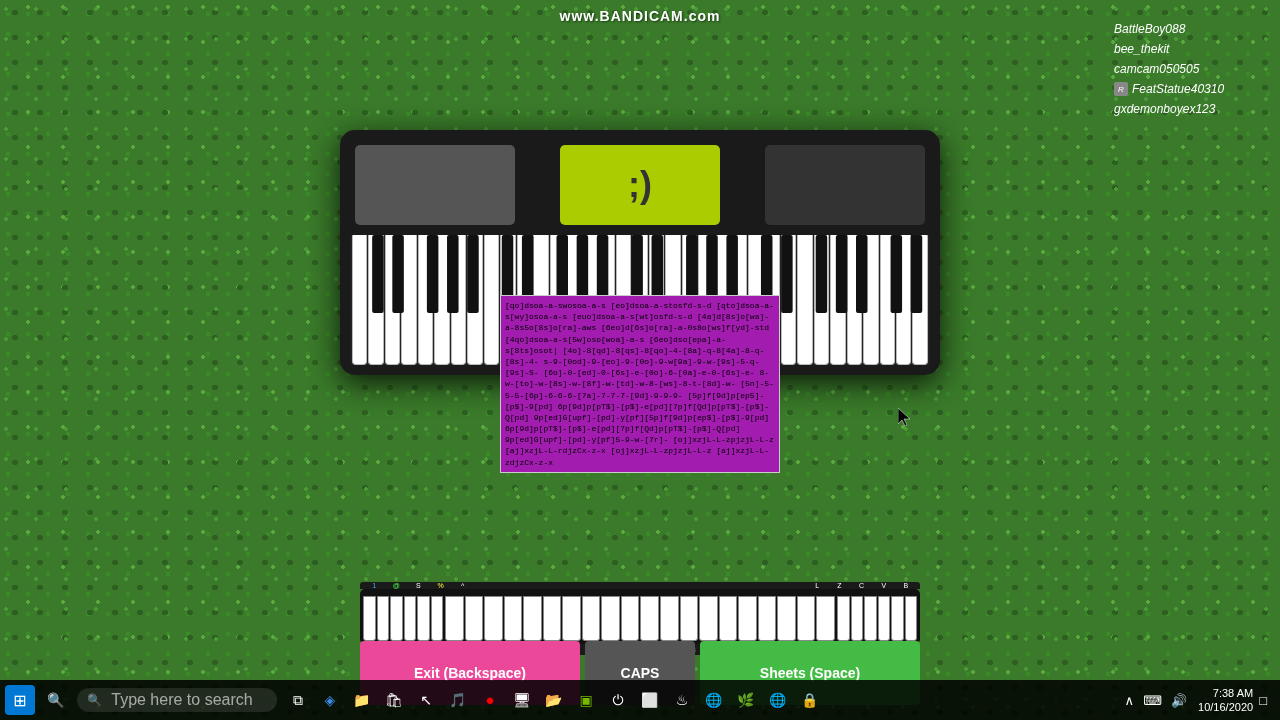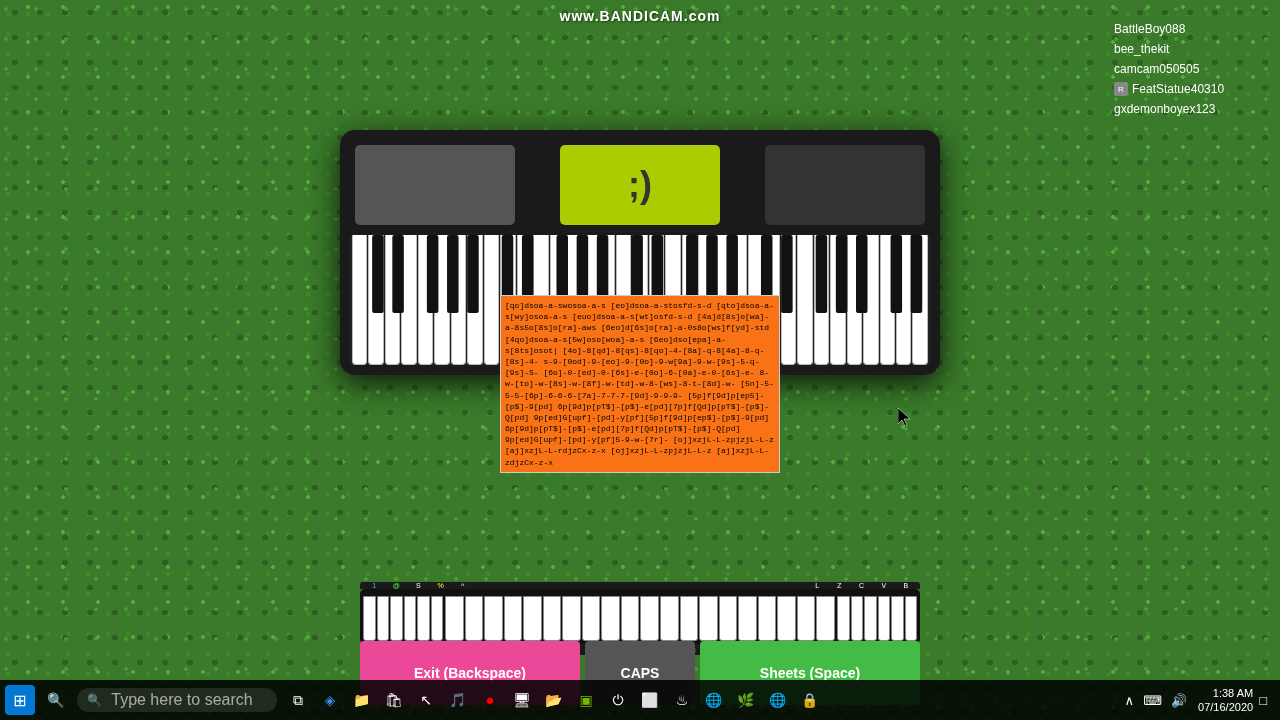--- a/index.html
+++ b/index.html
@@ -49,20 +49,21 @@
       z-index: 100;
       color: white;
       font-size: 12px;
     }
     .chat-user {
       padding: 2px 4px;
       margin-bottom: 2px;
       display: flex;
       align-items: center;
       gap: 4px;
+      font-style: italic;
     }
     .chat-icon {
       width: 14px;
       height: 14px;
       background: #888;
       border-radius: 2px;
       flex-shrink: 0;
       display: inline-flex;
       align-items: center;
       justify-content: center;
@@ -121,21 +122,21 @@
       border-radius: 5px;
     }
 
     
     #sheet-area {
       position: absolute;
       top: 295px;
       left: 50%;
       transform: translateX(-50%);
       width: 280px;
-      background: #f97316;
+      background: #a21caf;
       border: 1px solid #ccc;
       z-index: 50;
       font-size: 8px;
       font-family: 'Courier New', monospace;
       padding: 4px;
       max-height: 250px;
       overflow-y: auto;
       line-height: 1.4;
       color: #000;
     }
@@ -608,18 +609,18 @@
   <div class="taskbar-icon">🌐</div>
   <div class="taskbar-icon">🌿</div>
   <div class="taskbar-icon">🌐</div>
   <div class="taskbar-icon">🔒</div>
 
   <div id="taskbar-right">
     <span class="tb-right-icon">∧</span>
     <span class="tb-right-icon">⌨</span>
     <span class="tb-right-icon">🔊</span>
     <div id="clock">
-      <div>1:38 AM</div>
-      <div>07/16/2020</div>
+      <div>7:38 AM</div>
+      <div>10/16/2020</div>
     </div>
     <span class="tb-right-icon">□</span>
   </div>
 </div>
 
 </body></html>

